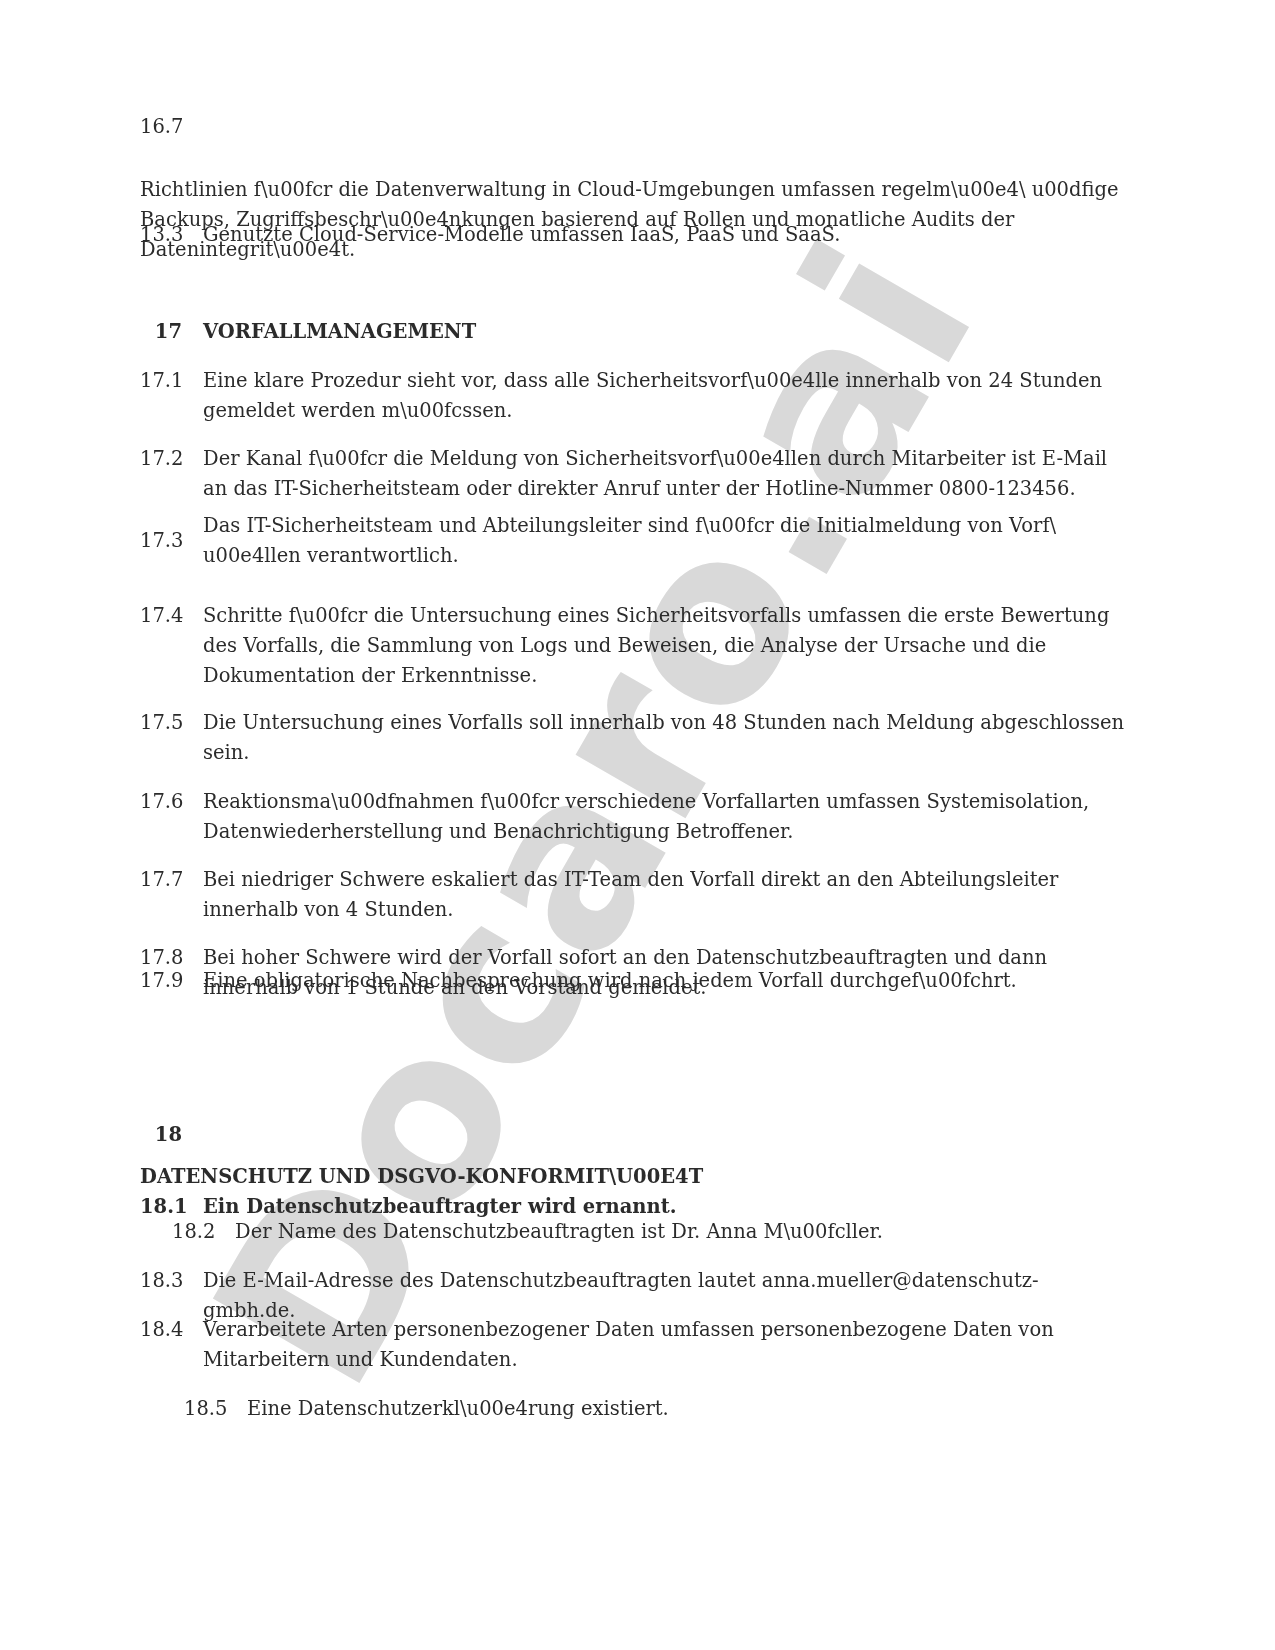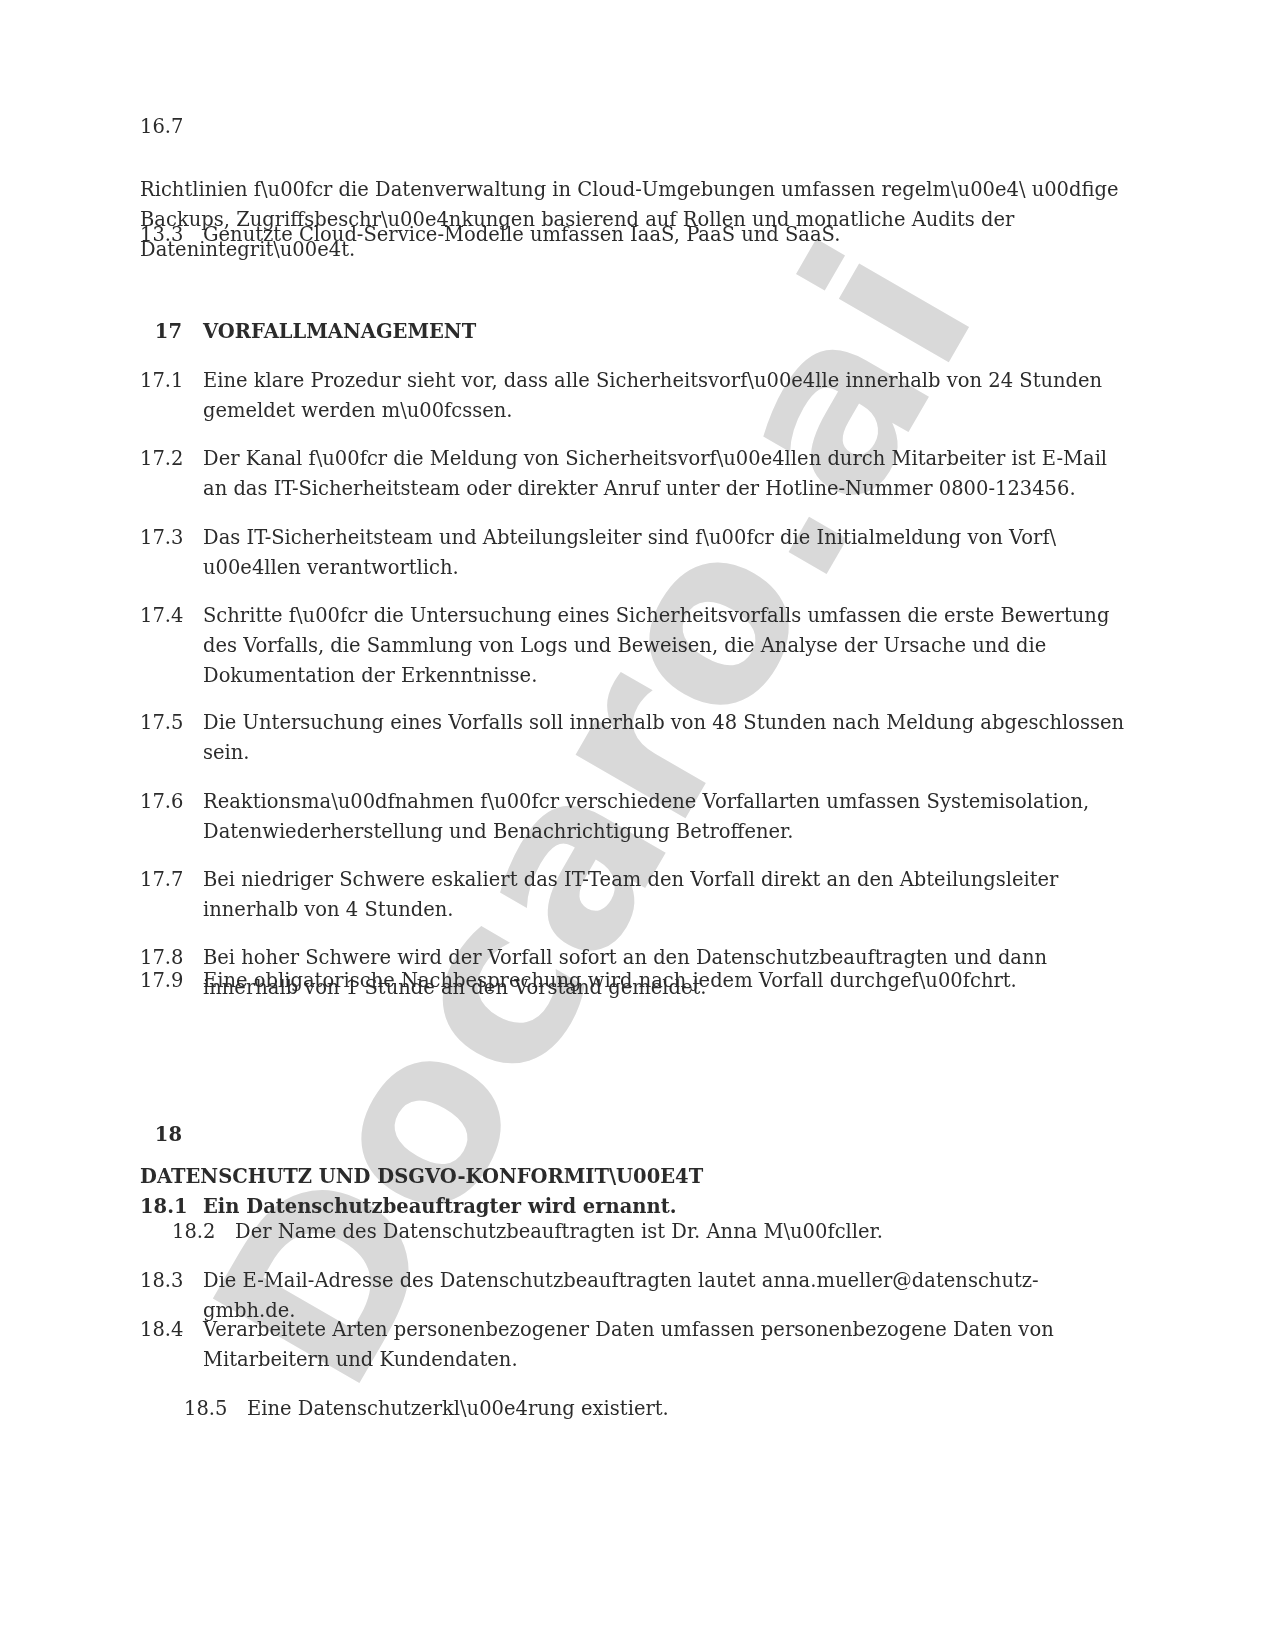--- a/index.html
+++ b/index.html
@@ -57,21 +57,21 @@
     <span class="text">VORFALLMANAGEMENT</span>
   </div>
   <div class="item" style="top:366px;">
     <span class="num">17.1</span>
     <span class="text">Eine klare Prozedur sieht vor, dass alle Sicherheitsvorf\u00e4lle innerhalb von 24 Stunden gemeldet werden m\u00fcssen.</span>
   </div>
   <div class="item" style="top:444px;">
     <span class="num">17.2</span>
     <span class="text">Der Kanal f\u00fcr die Meldung von Sicherheitsvorf\u00e4llen durch Mitarbeiter ist E-Mail an das IT-Sicherheitsteam oder direkter Anruf unter der Hotline-Nummer 0800-123456.</span>
   </div>
-  <div class="item" style="top:523px;">
+  <div class="item" style="top:511px;align-items:center;">
     <span class="num">17.3</span>
     <span class="text">Das IT-Sicherheitsteam und Abteilungsleiter sind f\u00fcr die Initialmeldung von Vorf\ u00e4llen verantwortlich.</span>
   </div>
   <div class="item" style="top:601px;">
     <span class="num">17.4</span>
     <span class="text">Schritte f\u00fcr die Untersuchung eines Sicherheitsvorfalls umfassen die erste Bewertung des Vorfalls, die Sammlung von Logs und Beweisen, die Analyse der Ursache und die Dokumentation der Erkenntnisse.</span>
   </div>
   <div class="item" style="top:708px;">
     <span class="num">17.5</span>
     <span class="text">Die Untersuchung eines Vorfalls soll innerhalb von 48 Stunden nach Meldung abgeschlossen sein.</span>

